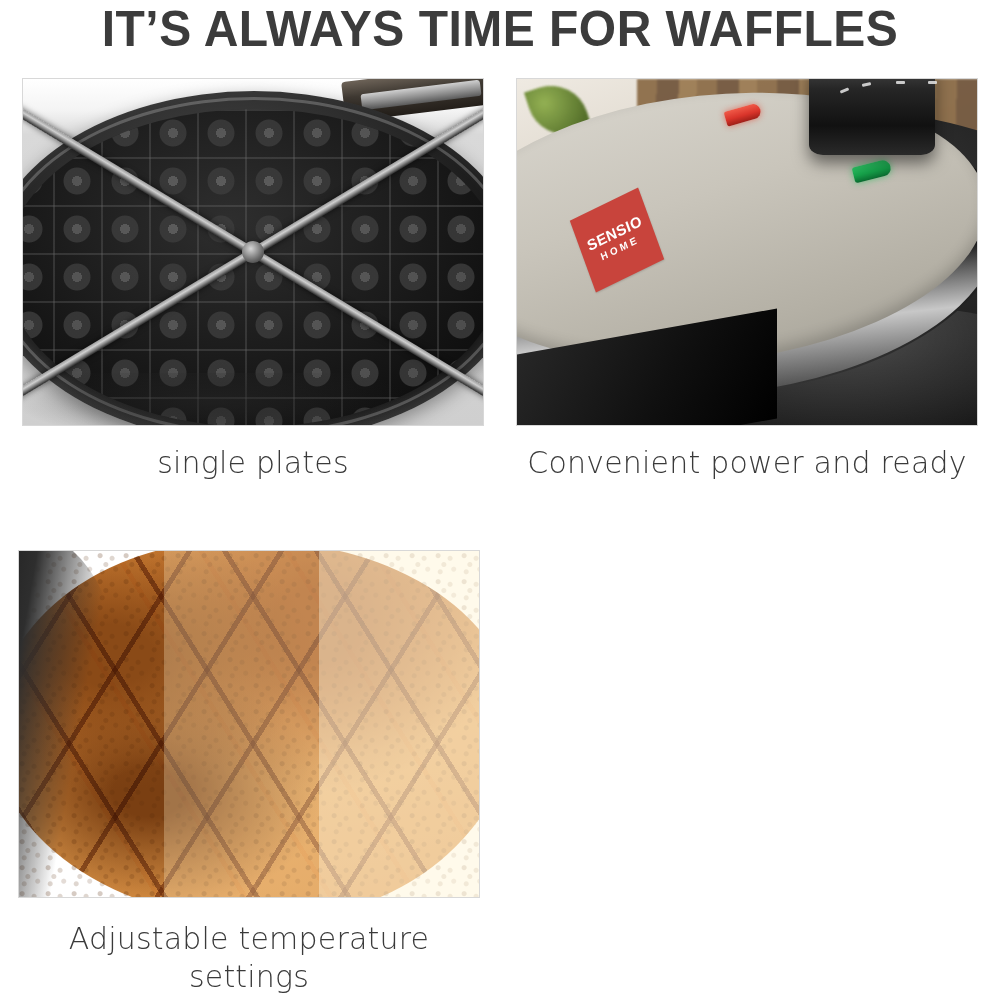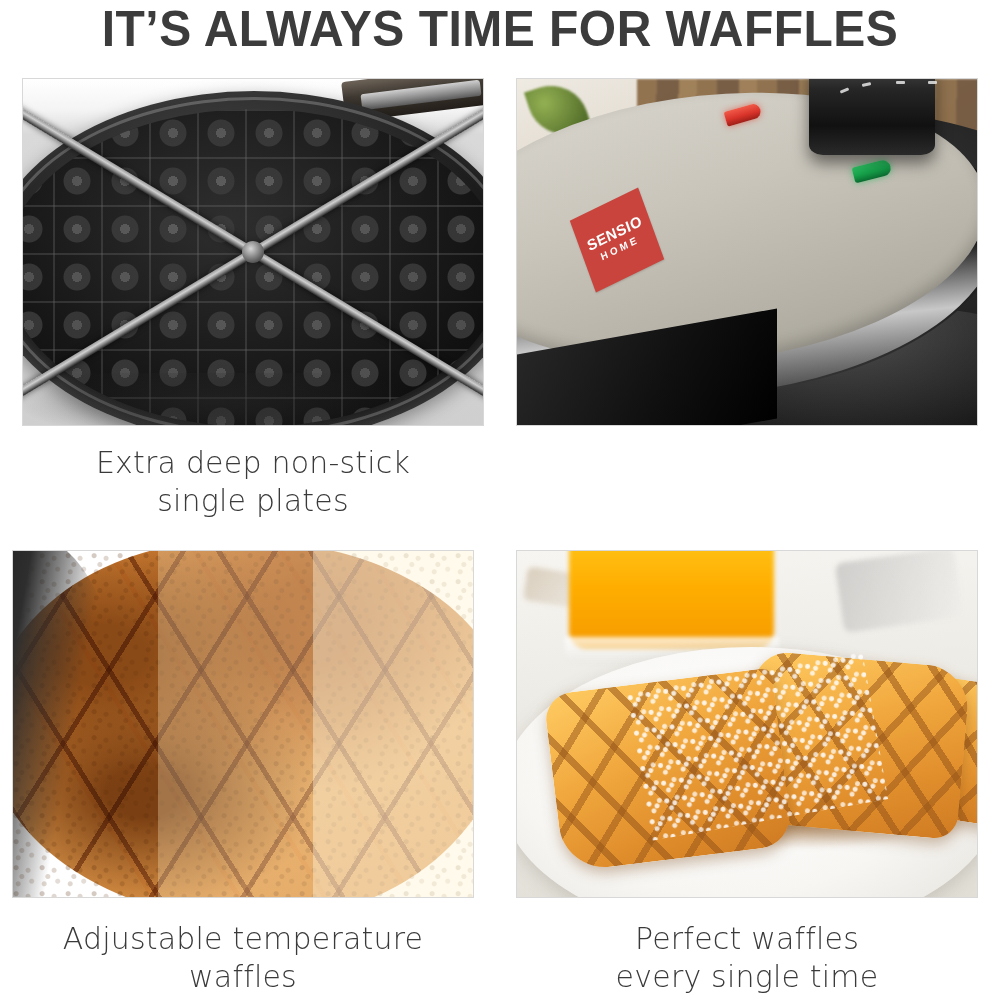--- a/index.html
+++ b/index.html
@@ -41,21 +41,21 @@
     left: 0;
     top: 0;
     width: 1000px;
     height: 1000px;
   }
   .cell {
     position: absolute;
   }
   .cell-0 { left: 22px;  top: 78px; }
   .cell-1 { left: 516px; top: 78px; }
-  .cell-2 { left: 12px;  top: 550px; }
+  .cell-2 { left: 18px;  top: 550px; }
   .cell-3 { left: 516px; top: 550px; }
 
   .photo {
     position: relative;
     width: 462px;
     height: 348px;
     overflow: hidden;
     background: #ffffff;
     border: 1px solid #d8d8d8;
     box-sizing: border-box;
@@ -468,21 +468,20 @@
       <div class="rim-shine"></div>
       <div class="inner-plate">
         <div class="grid-posts"></div>
       </div>
       <div class="divider-a"></div>
       <div class="divider-b"></div>
       <div class="hub"></div>
       <div class="base-shadow"></div>
     </div>
     <div class="caption">
-      <div>Extra deep non-stick</div>
       <div>single plates</div>
     </div>
   </div>
 
   <div class="cell cell-1">
     <div class="photo p2">
       <div class="room-bg"></div>
       <div class="wood"></div>
       <div class="leaf"></div>
       <div class="body-black"></div>
@@ -498,52 +497,34 @@
       <div class="led-green"></div>
       <div class="knob-top"></div>
       <div class="knob"></div>
       <div class="tick t1"></div>
       <div class="tick t2"></div>
       <div class="tick t3"></div>
       <div class="tick t4"></div>
       <div class="base-front"></div>
     </div>
     <div class="caption">
+      <div>Convenient power and ready</div>
     </div>
   </div>
 
   <div class="cell cell-2">
     <div class="photo p3">
       <div class="waffle-body"></div>
       <div class="grid-lines"></div>
       <div class="speckle"></div>
       <div class="pan-edge"></div>
       <div class="band band-1"></div>
       <div class="band band-2"></div>
       <div class="band band-3"></div>
     </div>
     <div class="caption">
       <div>Adjustable temperature</div>
-      <div>waffles</div>
+      <div>settings</div>
     </div>
   </div>
 
-  <div class="cell cell-3">
-    <div class="photo p4">
-      <div class="table-bg"></div>
-      <div class="cutlery2"></div>
-      <div class="cutlery"></div>
-      <div class="juice"></div>
-      <div class="juice-glass"></div>
-      <div class="plate"></div>
-      <div class="syrup"></div>
-      <div class="waffle-piece w3"></div>
-      <div class="waffle-piece w2"></div>
-      <div class="waffle-piece w1"></div>
-      <div class="sugar"></div>
-    </div>
-    <div class="caption">
-      <div>Perfect waffles</div>
-      <div>every single time</div>
-    </div>
-  </div>
 
 </div>
 
 </body></html>

